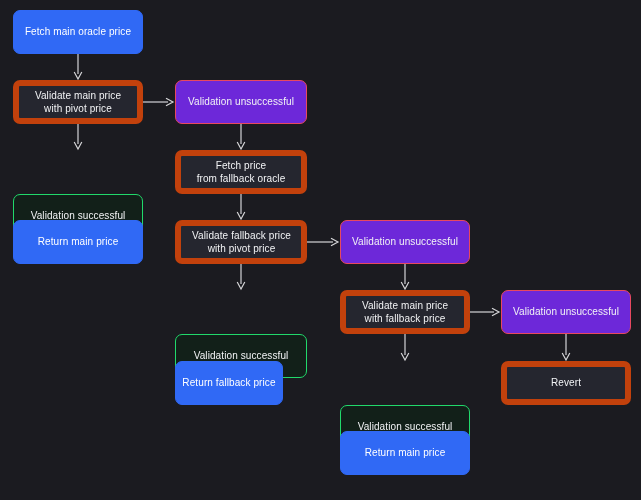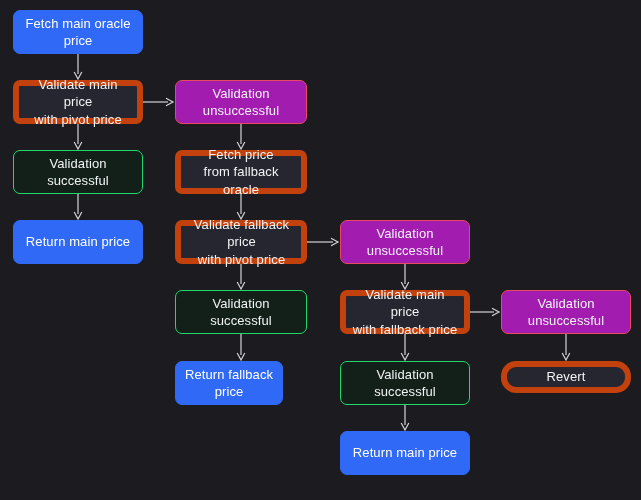--- a/index.html
+++ b/index.html
@@ -27,40 +27,41 @@
   .node {
     position: absolute;
     box-sizing: border-box;
     border-radius: 7px;
     display: flex;
     align-items: center;
     justify-content: center;
     text-align: center;
     line-height: 1.33;
     color: #f2f3f5;
-    font-size: 13px;
+    font-size: 10px;
     letter-spacing: 0.1px;
     padding: 2px 6px;
     white-space: pre-line;
   }
   .node.primary {
     background: #3069f5;
     border: 1px solid #3069f5;
     color: #ffffff;
   }
   .node.neutral {
     background: #25262f;
     border: 6px solid #c2410c;
   }
   .node.success {
     background: #122019;
     border: 1.5px solid #21d96b;
+    margin-top: 44px;
   }
   .node.failure {
-    background: #a21caf;
+    background: #6d28d9;
     border: 1.5px solid #e8495f;
   }
   .node .label {
     display: block;
     white-space: pre-line;
   }
 </style>
 </head>
 <body>
 
@@ -134,16 +135,16 @@
       <div class="node primary" style="left: 13px; top: 220px; width: 130px; height: 44px;"><span class="label">Return main price</span></div>
       <div class="node neutral" style="left: 175px; top: 220px; width: 132px; height: 44px; padding-left: 7px;"><span class="label">Validate fallback price
 with pivot price</span></div>
       <div class="node failure" style="left: 340px; top: 220px; width: 130px; height: 44px;"><span class="label">Validation unsuccessful</span></div>
       <div class="node success" style="left: 175px; top: 290px; width: 132px; height: 44px;"><span class="label">Validation successful</span></div>
       <div class="node neutral" style="left: 340px; top: 290px; width: 130px; height: 44px;"><span class="label">Validate main price
 with fallback price</span></div>
       <div class="node failure" style="left: 501px; top: 290px; width: 130px; height: 44px;"><span class="label">Validation unsuccessful</span></div>
       <div class="node primary" style="left: 175px; top: 361px; width: 108px; height: 44px;"><span class="label">Return fallback price</span></div>
       <div class="node success" style="left: 340px; top: 361px; width: 130px; height: 44px;"><span class="label">Validation successful</span></div>
-      <div class="node neutral" style="left: 501px; top: 361px; width: 130px; height: 32px; border-radius: 15px;"><span class="label">Revert</span></div>
+      <div class="node neutral" style="left: 501px; top: 361px; width: 130px; height: 44px;"><span class="label">Revert</span></div>
       <div class="node primary" style="left: 340px; top: 431px; width: 130px; height: 44px;"><span class="label">Return main price</span></div>
     </div>
 </div>
 
 </body></html>

